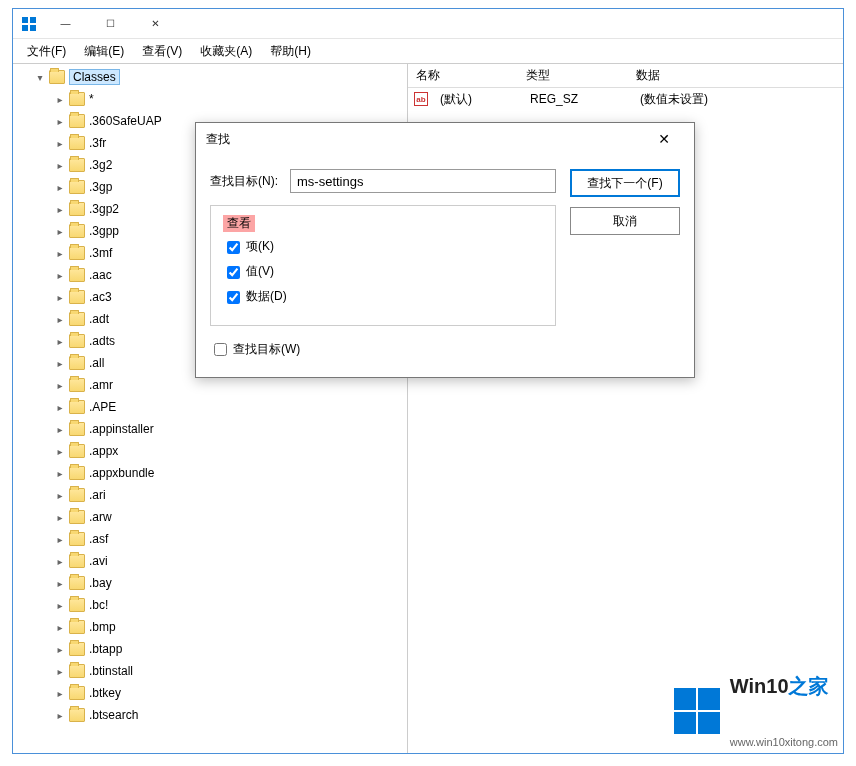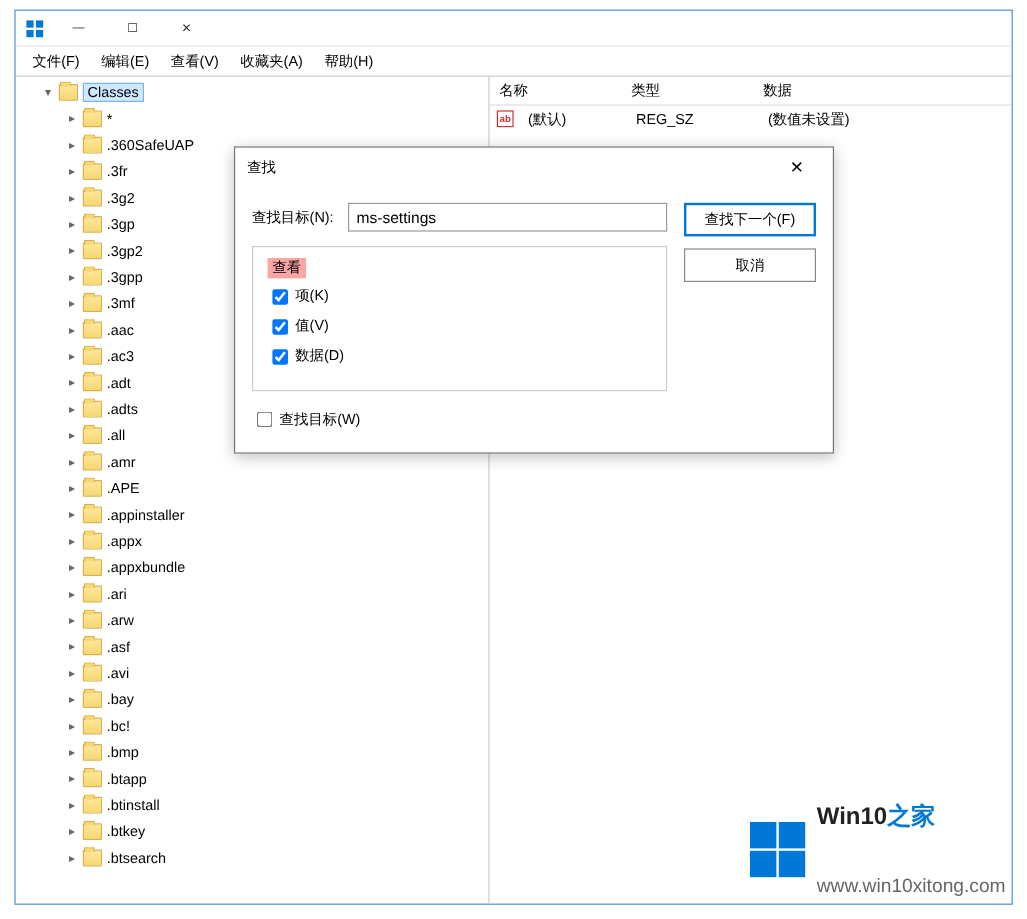--- a/index.html
+++ b/index.html
@@ -268,21 +268,21 @@
     height: 46px;
     display: grid;
     grid-template-columns: 1fr 1fr;
     grid-template-rows: 1fr 1fr;
     gap: 2px;
   }
   .wm-sq { background: #0078d7; }
   .wm-text { display: flex; flex-direction: column; }
   .wm-main { font-size: 20px; font-weight: bold; color: #222; }
   .wm-main .accent { color: #0078d7; }
-  .wm-url { font-size: 16px; color: #666; margin-top: 36px; }
+  .wm-url { font-size: 11px; color: #666; margin-top: 36px; }
 
   
   .tree-pane::-webkit-scrollbar { width: 16px; }
   .tree-pane::-webkit-scrollbar-track { background: #f0f0f0; }
   .tree-pane::-webkit-scrollbar-thumb { background: #c2c2c2; }
 </style>
 </head>
 <body>
 
 <div class="app-window">

